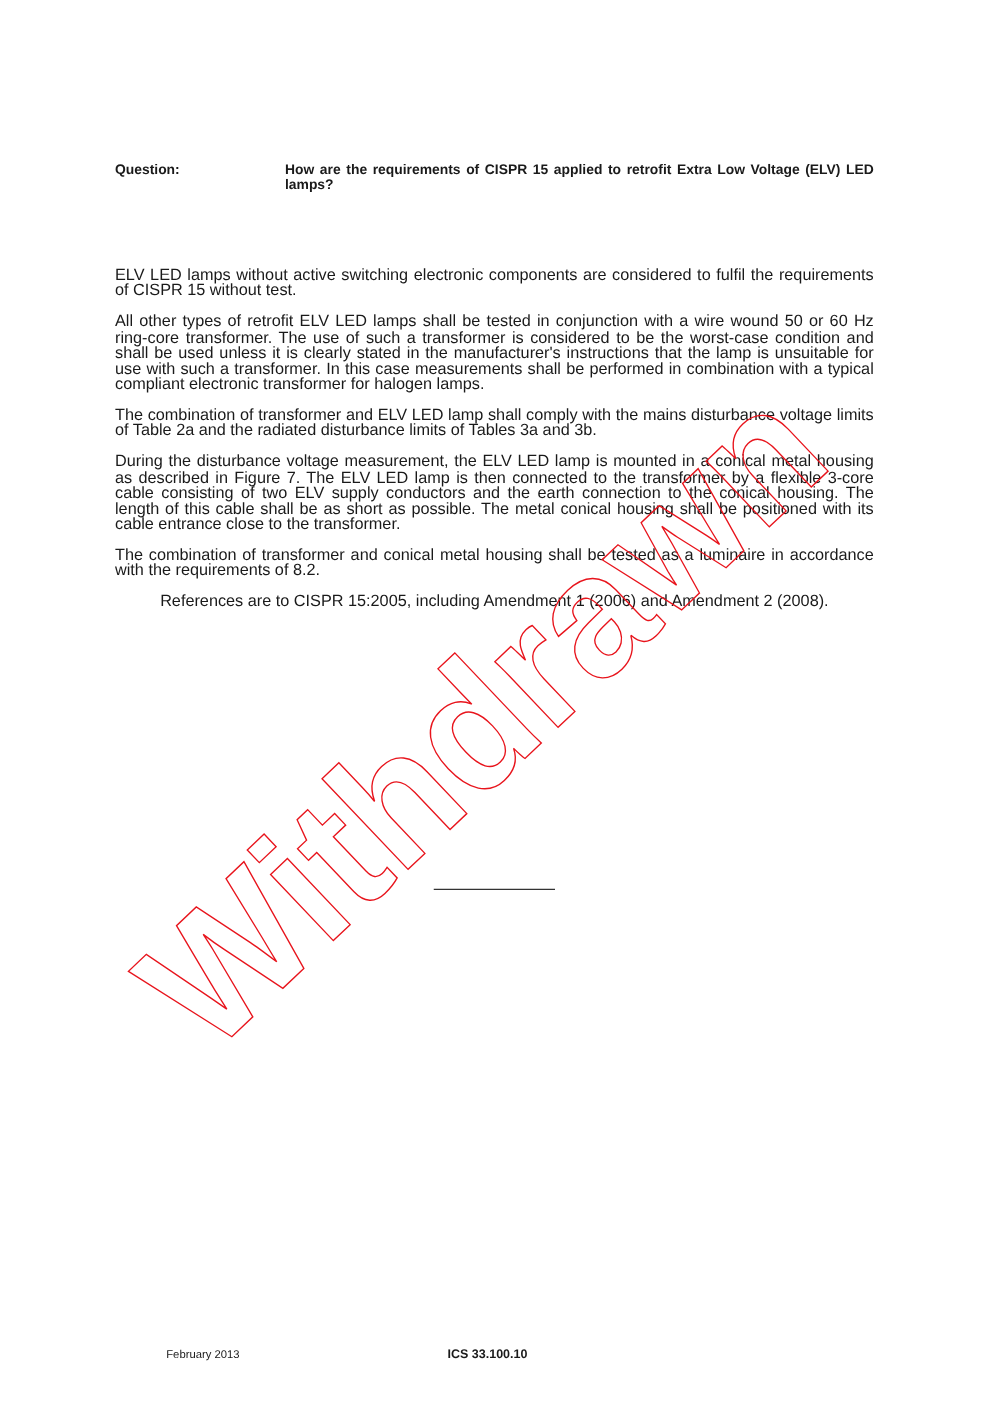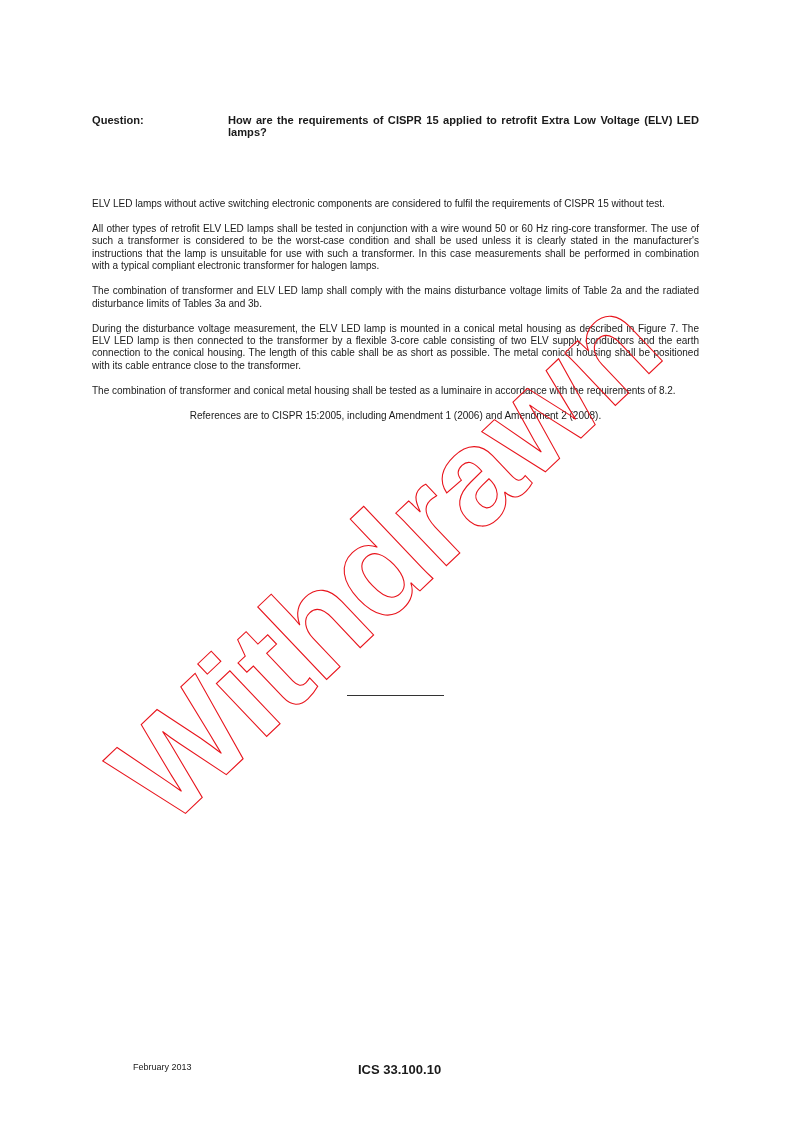--- a/index.html
+++ b/index.html
@@ -10,21 +10,21 @@
   body {
     width: 793px;
     height: 1122px;
     position: relative;
     overflow: hidden;
     font-family: "Liberation Sans", sans-serif;
     color: #1a1a1a;
   }
   .page {
     position: absolute;
-    left: 0; top: 0;
+    left: 0; top: 16px;
     width: 793px;
     height: 901px;
   }
   .qa {
     position: absolute;
     left: 92px;
     top: 114px;
     width: 607px;
     font-weight: bold;
     font-size: 11.1px;
@@ -40,21 +40,21 @@
   }
   .qa-value {
     flex: 1;
     text-align: justify;
   }
   .body-text {
     position: absolute;
     left: 92px;
     top: 198px;
     width: 607px;
-    font-size: 10px;
+    font-size: 13px;
     line-height: 12.4px;
   }
   .body-text p {
     margin: 0 0 12.6px 0;
     text-align: justify;
   }
   .body-text p.last {
     text-align: center;
   }
   .separator {
@@ -69,21 +69,21 @@
     position: absolute;
     left: 92px;
     top: 1062px;
     font-size: 9px;
     margin-left: 41px;
   }
   .footer-center {
     position: absolute;
     left: 358px;
     top: 1062px;
-    font-size: 13px;
+    font-size: 10px;
     font-weight: bold;
   }
   .watermark {
     position: absolute;
     left: 0;
     top: 0;
     width: 793px;
     height: 1122px;
     pointer-events: none;
   }

